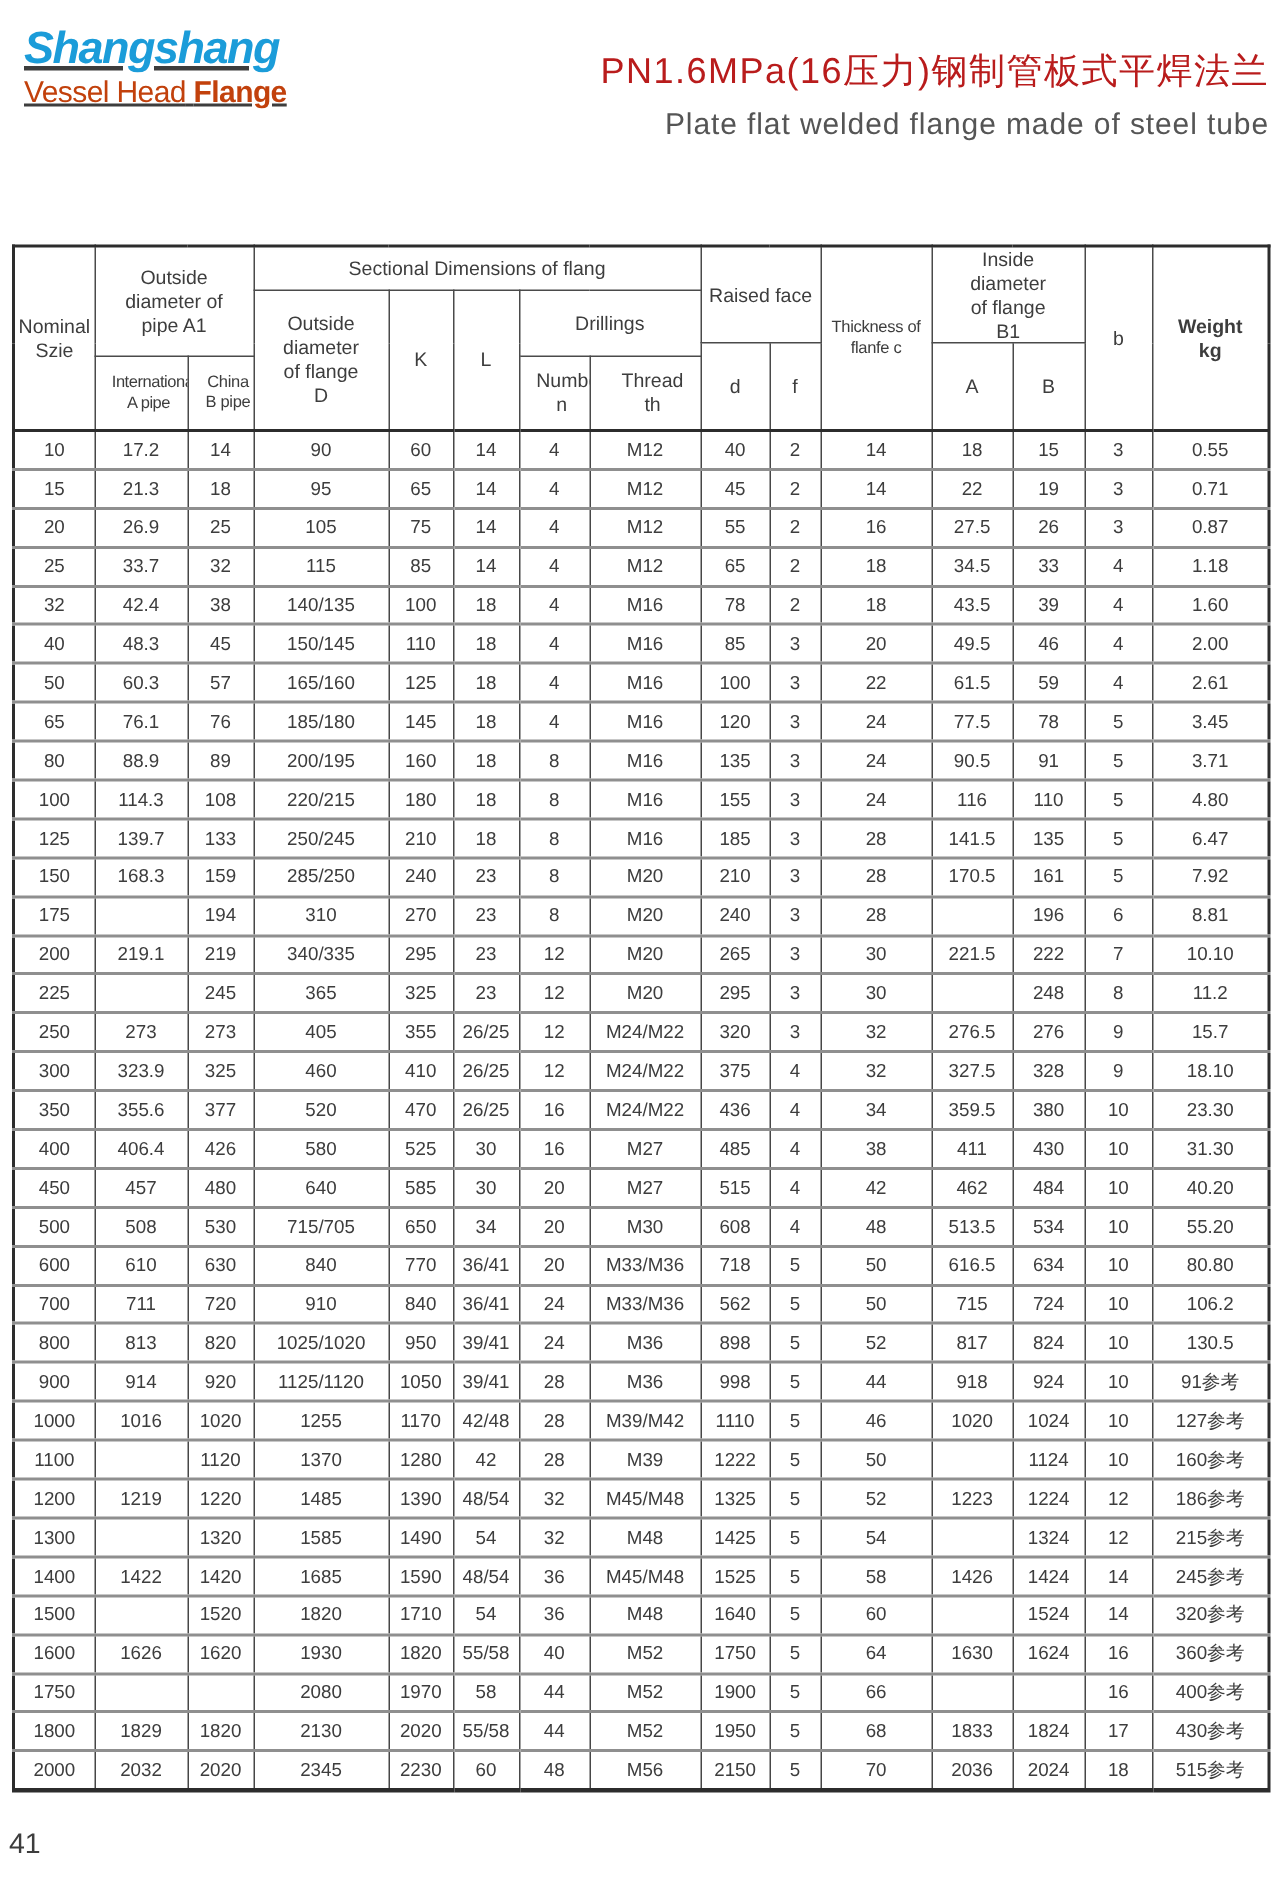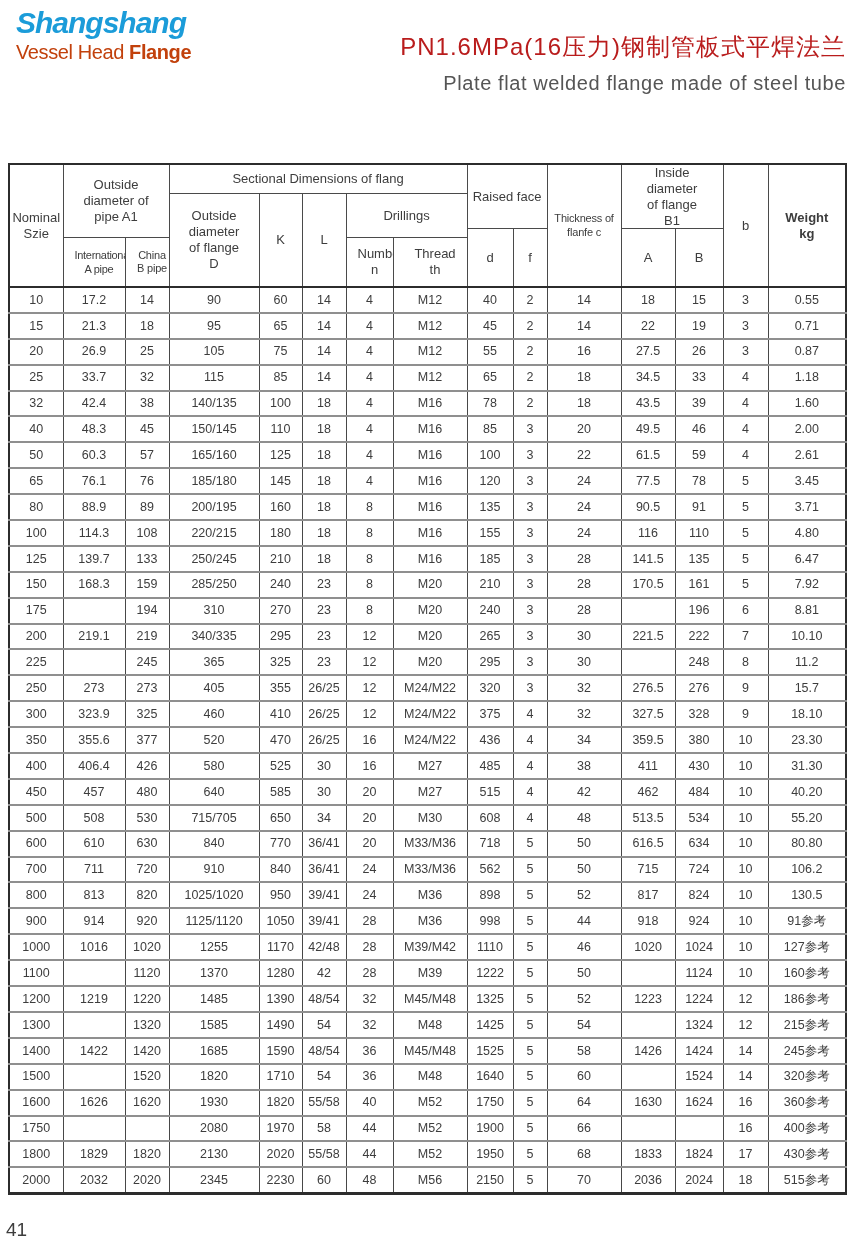--- a/index.html
+++ b/index.html
@@ -1,21 +1,21 @@
 <!DOCTYPE html>
 <html><head>
 <meta charset="utf-8">
 <style>
   html,body { margin:0; padding:0; background:#ffffff; }
   .page {
     position:relative; width:853px; height:1251px; background:#ffffff;
     font-family:"Liberation Sans", sans-serif; color:#3d3d3d; overflow:hidden;
   }
   
-  .logo { position:absolute; left:16px; top:8px; line-height:1; }
+  .logo { position:absolute; left:16px; top:18px; line-height:1;text-decoration:underline; }
   .logo-main { font-size:30px; font-weight:700; font-style:italic; color:#1b9cd9; letter-spacing:-1px; }
   .logo-sub { font-size:20px; color:#c2410c; margin-top:4px; letter-spacing:-0.4px; }
   .logo-sub .lg-bold { font-weight:700; }
   
   .title-block { position:absolute; right:7px; top:31px; text-align:right; }
   .title-zh { font-size:24px; color:#b91c1c; letter-spacing:1px; white-space:nowrap; }
   .title-en { font-size:20px; color:#555555; margin-top:9px; letter-spacing:0.6px; white-space:nowrap; }
   
   table.spec {
     position:absolute; left:8px; top:163px; width:838px;

